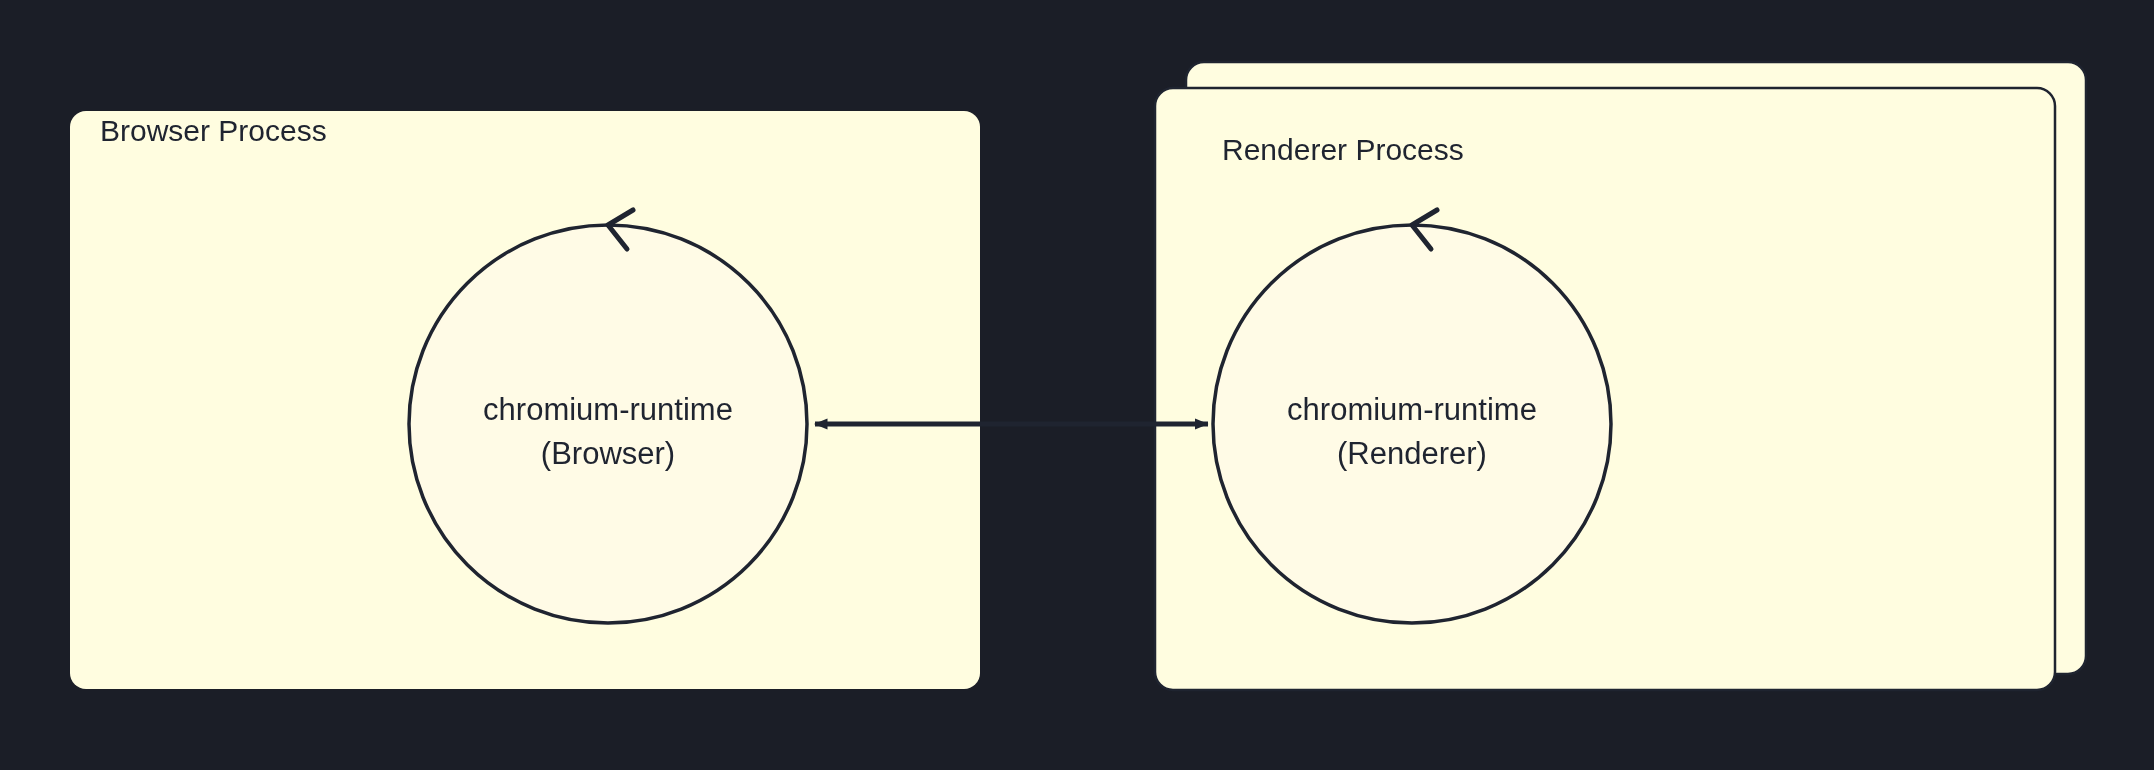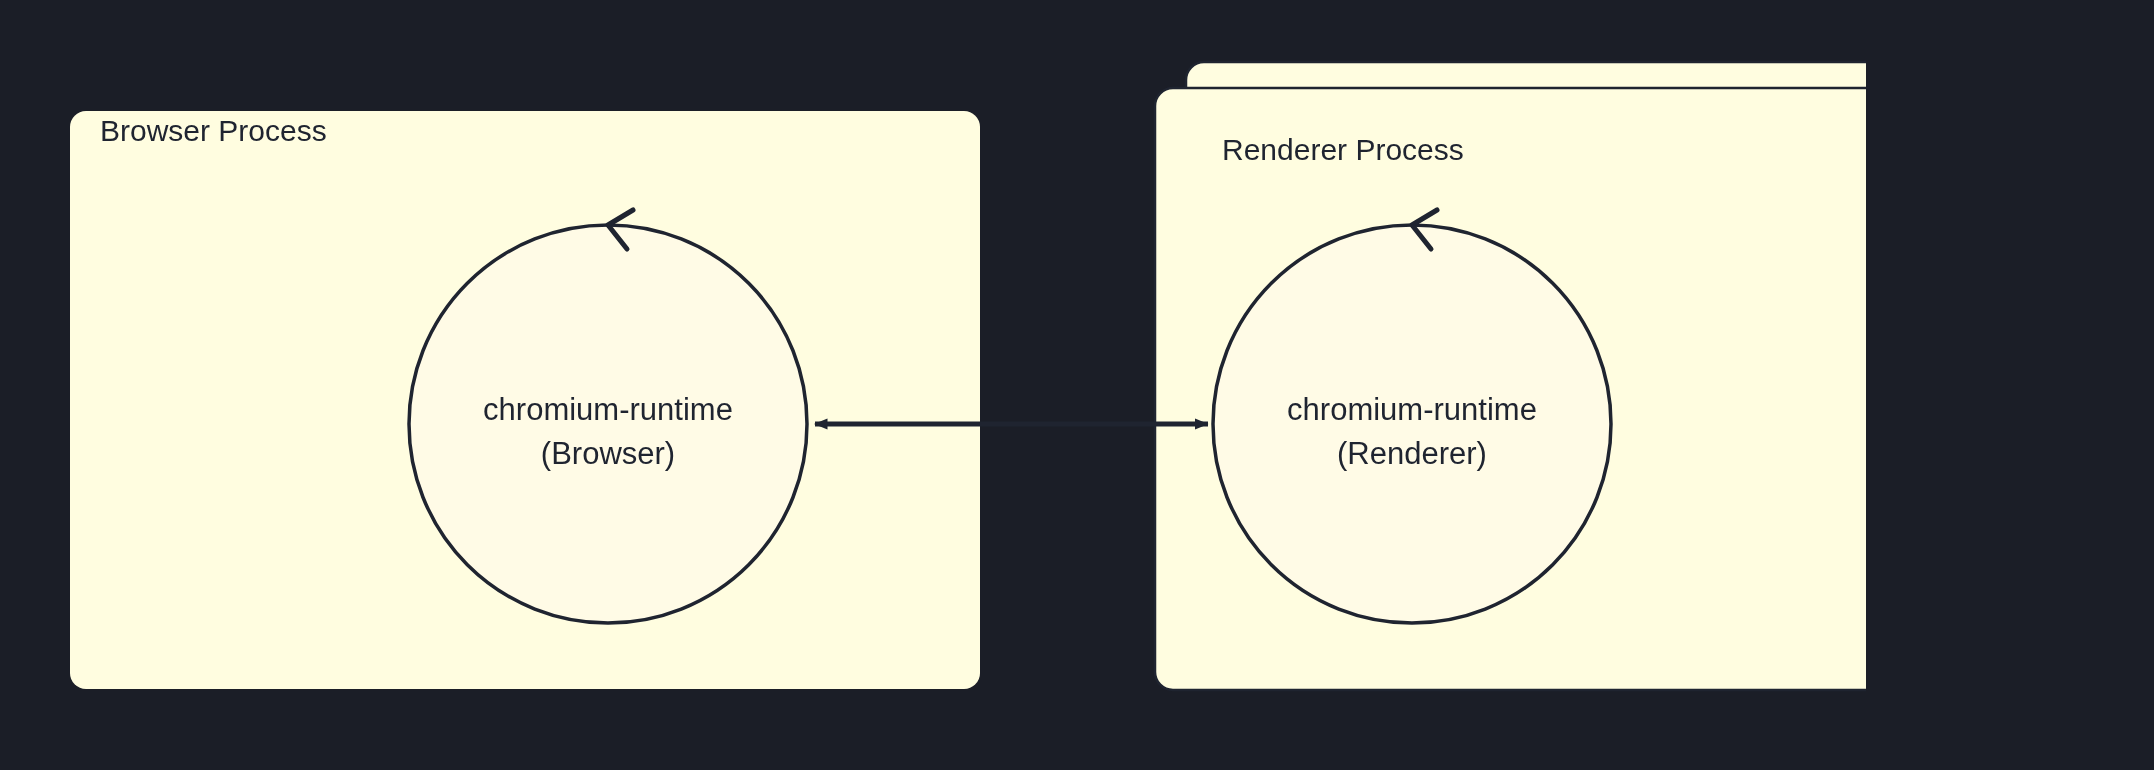--- a/index.html
+++ b/index.html
@@ -6,21 +6,21 @@
   html, body {
     margin: 0;
     padding: 0;
     background: #1b1e27;
   }
   body {
     font-family: "Liberation Sans", sans-serif;
   }
   #stage {
     position: relative;
-    width: 1866px;
+    width: 2154px;
     height: 770px;
     background: #a21caf;
     overflow: hidden;
   }
   #diagram-svg {
     position: absolute;
     inset: 0;
     width: 2154px;
     height: 770px;
     display: block;

